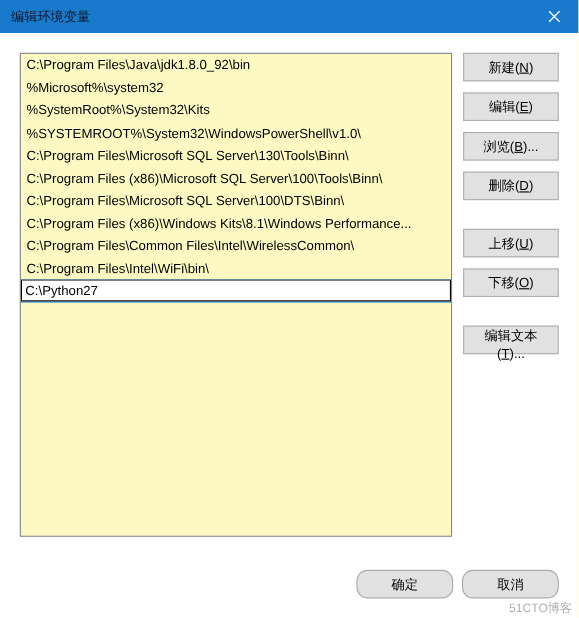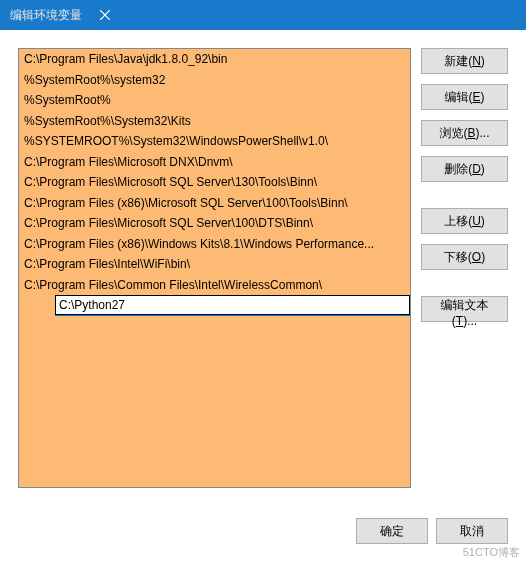--- a/index.html
+++ b/index.html
@@ -8,24 +8,24 @@
       font-size: 12px;
       background: #fff;
       width: 526px;
       height: 562px;
       overflow: hidden;
       position: relative;
     }
     .titlebar {
       background: #1979ca;
       height: 30px;
-      color: #e5e5e5;
+      color: #0f172a;
       display: flex;
       align-items: center;
-      justify-content: flex-start;
+      justify-content: space-between;
       padding-left: 10px;
     }
     .titlebar-title { font-size: 12px; }
     .close-btn {
       width: 45px;
       height: 30px;
       display: flex;
       align-items: center;
       justify-content: center;
       color: #fff;
@@ -34,39 +34,38 @@
     .close-btn svg { stroke: #fff; stroke-width: 1.2; }
     .dialog-body {
       padding: 18px;
       display: flex;
       gap: 10px;
       height: 476px;
     }
     .listbox {
       flex: 1;
       border: 1px solid #828790;
-      background: #fdba74;
+      background: #fef9c3;
       overflow: hidden;
       height: 440px;
     }
     .list-item {
       padding: 2px 5px;
       height: 20.5px;
       line-height: 16px;
       white-space: nowrap;
       overflow: hidden;
       text-overflow: ellipsis;
       color: #000;
       font-size: 12px;
     }
     .list-item.selected {
       background: #0078d7;
       color: #fff;
       padding: 0;
-      margin-left: 36px;
     }
     .edit-field {
       width: 100%;
       height: 20px;
       border: 1px solid #000;
       background: #fff;
       color: #000;
       font-size: 12px;
       font-family: inherit;
       padding: 0 3px;
@@ -88,21 +87,21 @@
     }
     .gap-sm { height: 10px; }
     .gap-lg { height: 26px; }
     .footer {
       position: absolute;
       bottom: 18px;
       right: 18px;
       display: flex;
       gap: 8px;
     }
-    .footer .btn { width: 72px; }
+    .footer .btn { width: 88px; border-radius: 10px; }
     .watermark {
       position: absolute;
       right: 6px;
       bottom: 2px;
       color: rgba(120,120,120,0.6);
       font-size: 11px;
       pointer-events: none;
       margin-left: 48px;
     }
     .uline { text-decoration: underline; }
@@ -116,31 +115,29 @@
     <svg width="10" height="10" viewBox="0 0 10 10">
         <line x1="0" y1="0" x2="10" y2="10"></line>
         <line x1="10" y1="0" x2="0" y2="10"></line>
       </svg>
   </div>
 </div>
 
 <div class="dialog-body">
   <div class="listbox">
     <div class="list-item">C:\Program Files\Java\jdk1.8.0_92\bin</div>
-    <div class="list-item">%SystemRoot%\system32</div>
-    <div class="list-item">%SystemRoot%</div>
+    <div class="list-item">%Microsoft%\system32</div>
     <div class="list-item">%SystemRoot%\System32\Kits</div>
     <div class="list-item">%SYSTEMROOT%\System32\WindowsPowerShell\v1.0\</div>
-    <div class="list-item">C:\Program Files\Microsoft DNX\Dnvm\</div>
     <div class="list-item">C:\Program Files\Microsoft SQL Server\130\Tools\Binn\</div>
     <div class="list-item">C:\Program Files (x86)\Microsoft SQL Server\100\Tools\Binn\</div>
     <div class="list-item">C:\Program Files\Microsoft SQL Server\100\DTS\Binn\</div>
     <div class="list-item">C:\Program Files (x86)\Windows Kits\8.1\Windows Performance...</div>
+    <div class="list-item">C:\Program Files\Common Files\Intel\WirelessCommon\</div>
     <div class="list-item">C:\Program Files\Intel\WiFi\bin\</div>
-    <div class="list-item">C:\Program Files\Common Files\Intel\WirelessCommon\</div>
     <div class="list-item selected">
       <input class="edit-field" type="text" value="C:\Python27" style="">
     </div>
   </div>
 
   <div class="btn-col">
     <button class="btn"><span>新建(</span><span class="uline">N</span><span>)</span></button>
     <div class="gap-sm"></div>
     <button class="btn"><span>编辑(</span><span class="uline">E</span><span>)</span></button>
     <div class="gap-sm"></div>

